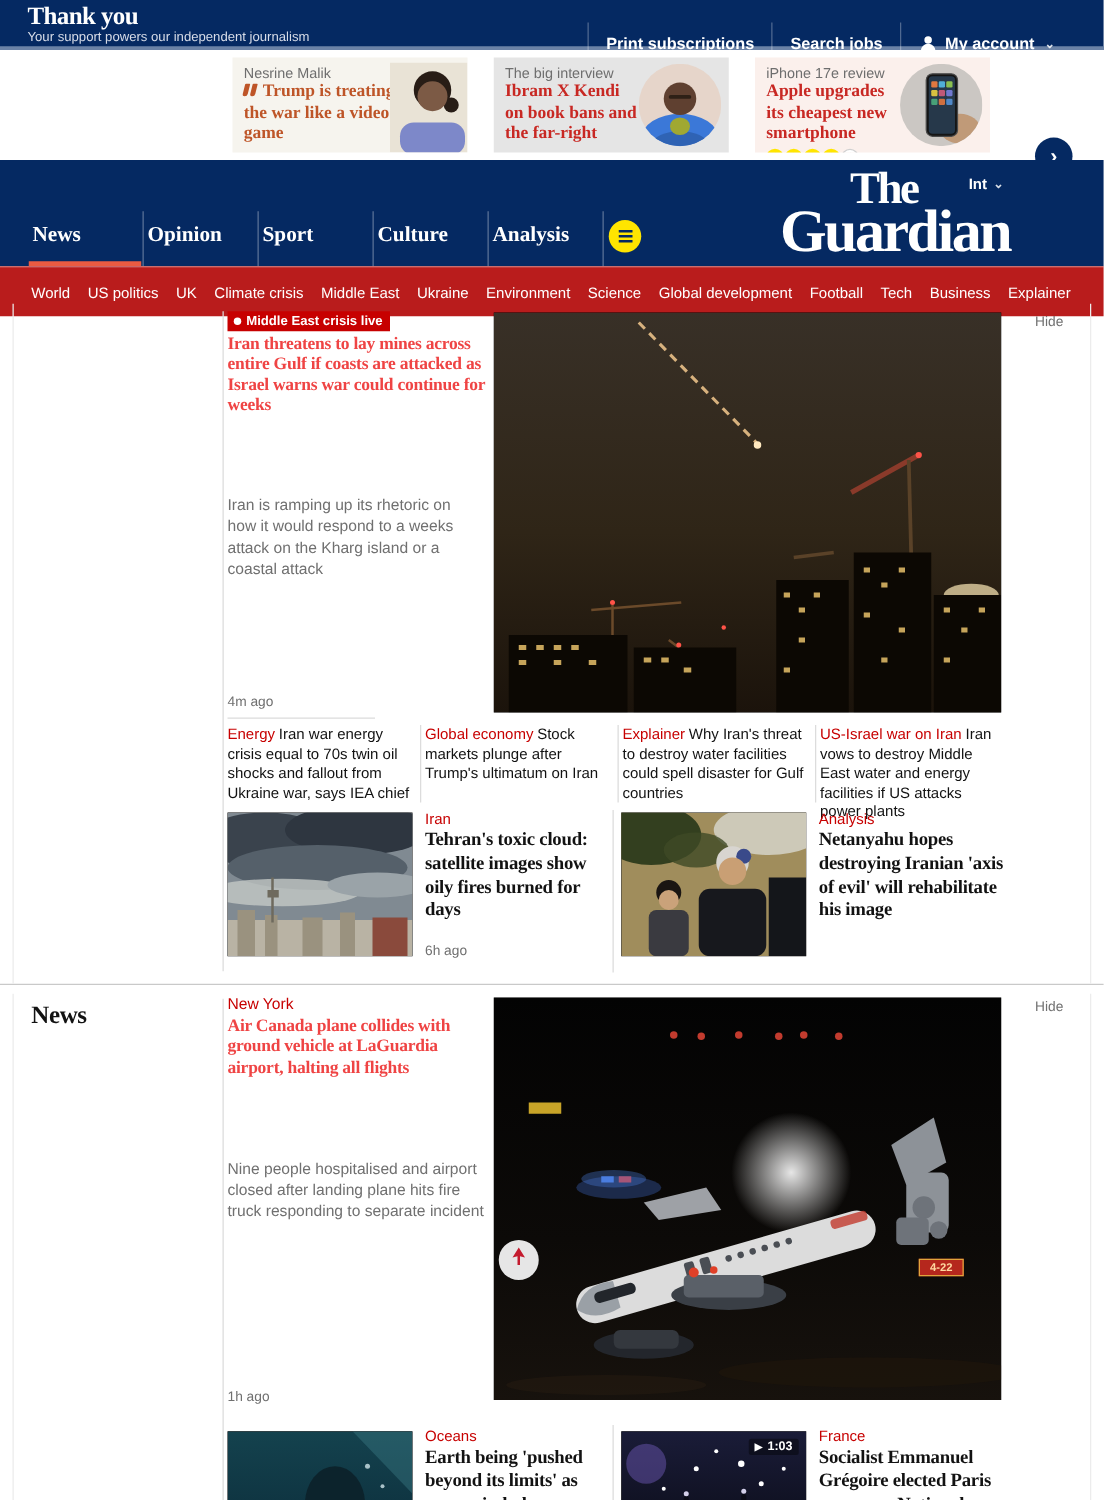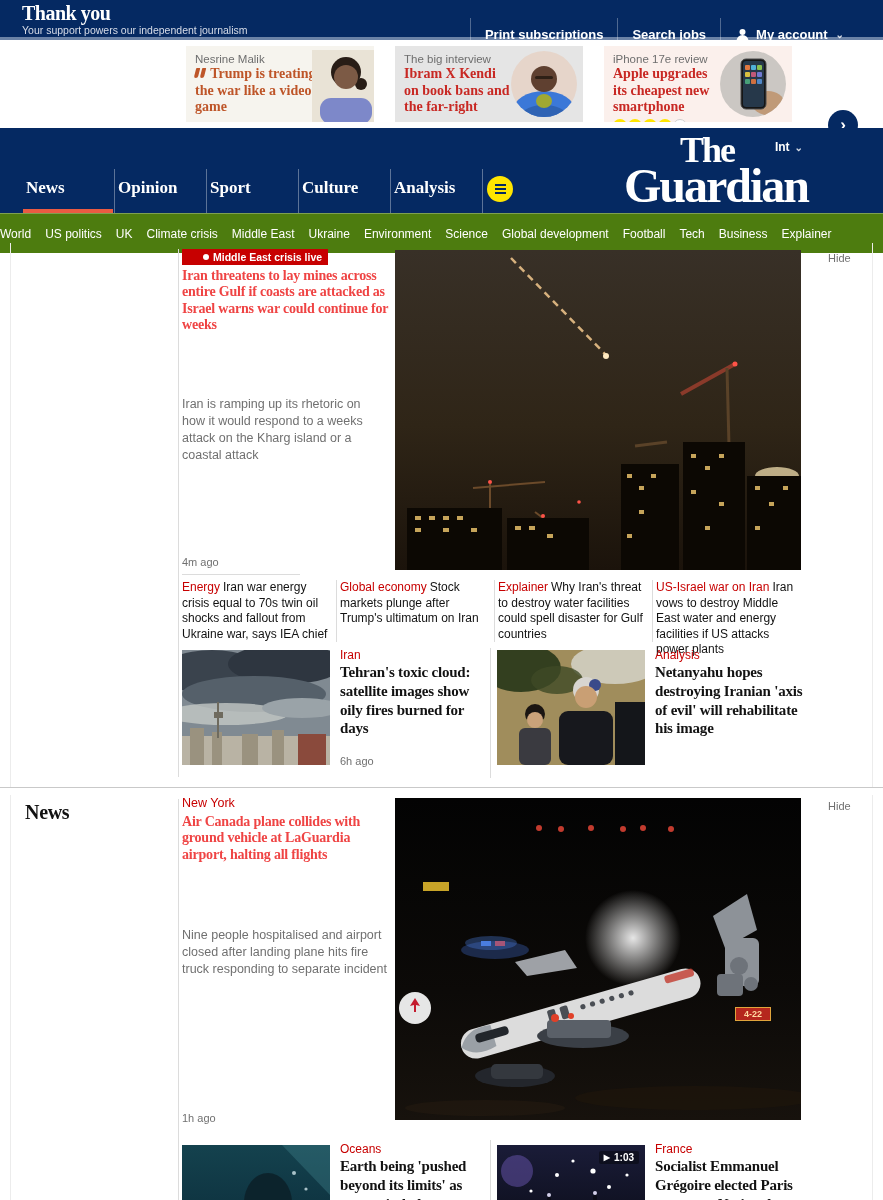--- a/index.html
+++ b/index.html
@@ -39,33 +39,33 @@
 .logo{position:absolute;right:75px;top:8px;text-align:right;color:#fff;line-height:.82;letter-spacing:-2px}
 .logo-1{font-size:36px;margin-right:74px}
 .logo-2{font-size:48px}
 .main-nav{position:absolute;left:23px;bottom:0;display:flex;height:44px}
 .nav-cell{width:92px;position:relative;border-right:1px solid rgba(255,255,255,.35);display:flex;align-items:flex-start;padding:9px 0 0 3px}
 .nav-cell span{color:#fff;font-family:"Liberation Serif",serif;font-weight:700;font-size:17px}
 .nav-cell.active::after{content:"";position:absolute;left:0;right:1px;bottom:0;height:4px;background:#ea5b42}
 .burger{position:absolute;left:487px;bottom:11px;width:26px;height:26px;border-radius:50%;background:#ffe500;border:0;cursor:pointer;display:flex;flex-direction:column;align-items:center;justify-content:center;gap:2px}
 .burger i{display:block;width:11px;height:2px;background:#052962}
 
-.subnav{position:absolute;left:0;top:213px;width:883px;height:40px;background:#4d7c0f;border-top:1px solid rgba(255,255,255,.28);display:flex;align-items:center;gap:14px;}
+.subnav{position:absolute;left:0;top:213px;width:883px;height:40px;background:#b91c1c;border-top:1px solid rgba(255,255,255,.28);display:flex;align-items:center;gap:14px;padding-left:25px}
 .subnav a{color:#fff;font-size:12px;white-space:nowrap}
 
 .sect{position:absolute;left:0;width:883px}
 .s1{top:243px;height:545px;border-bottom:1px solid #c9c9c9}
 .s2{top:795px;height:405px}
 .edge{position:absolute;top:0;bottom:0;width:1px;background:#ececec}
 .edge.l{left:10px}.edge.r{left:872px}
 .vdiv{position:absolute;width:1px;background:#dcdcdc}
 .sec-title{position:absolute;left:25px;font-size:20px;line-height:1.15;color:#121212;width:125px;letter-spacing:-.3px}
 .hide{position:absolute;left:828px;font-size:11px;color:#707070}
 .kicker{color:#c70000;font-size:12px}
-.live-badge{position:absolute;left:182px;top:6px;background:#c70000;color:#fff;font-size:10.5px;font-weight:700;padding:2px 6px 2px 21px;display:inline-flex;align-items:center;gap:4px}
+.live-badge{position:absolute;left:182px;top:6px;background:#c70000;color:#fff;font-size:10.5px;font-weight:700;padding:2px 6px 2px 5px;display:inline-flex;align-items:center;gap:4px}
 .live-badge .dot{width:6px;height:6px;border-radius:50%;background:#fff;display:inline-block}
 .lead-hl{position:absolute;left:182px;width:212px;font-size:14px;line-height:1.17;color:#ef4444;letter-spacing:-.2px}
 .standfirst{position:absolute;left:182px;font-size:12.5px;line-height:1.35;color:#707070}
 .ts{position:absolute;font-size:11px;color:#707070}
 .ts-line{position:absolute;left:182px;width:118px;height:1px;background:#dcdcdc}
 .figimg{position:absolute;overflow:hidden;background:#000}
 .figimg svg{display:block}
 .substory{position:absolute;top:337px;width:148px;font-size:12px;line-height:1.3;color:#121212}
 .substory .kicker{margin-right:3px}
 .card-kicker{position:absolute;font-size:12px;color:#c70000}

